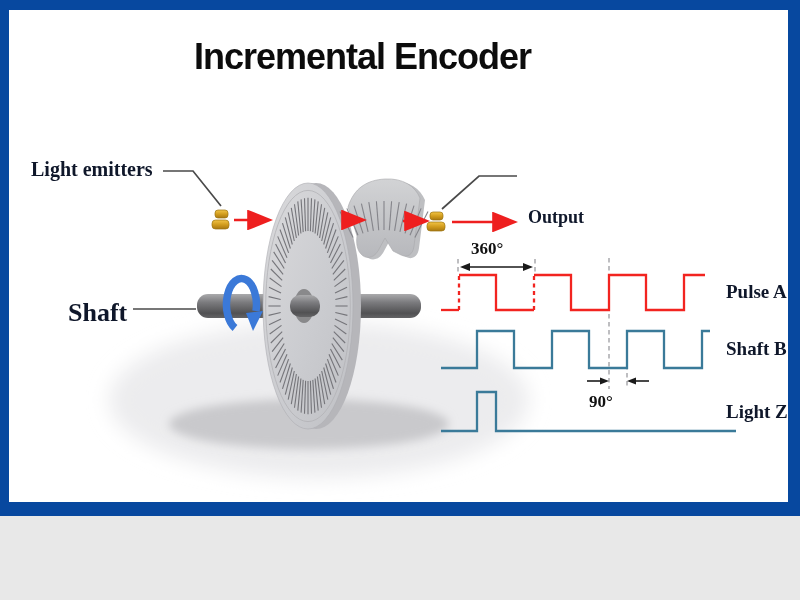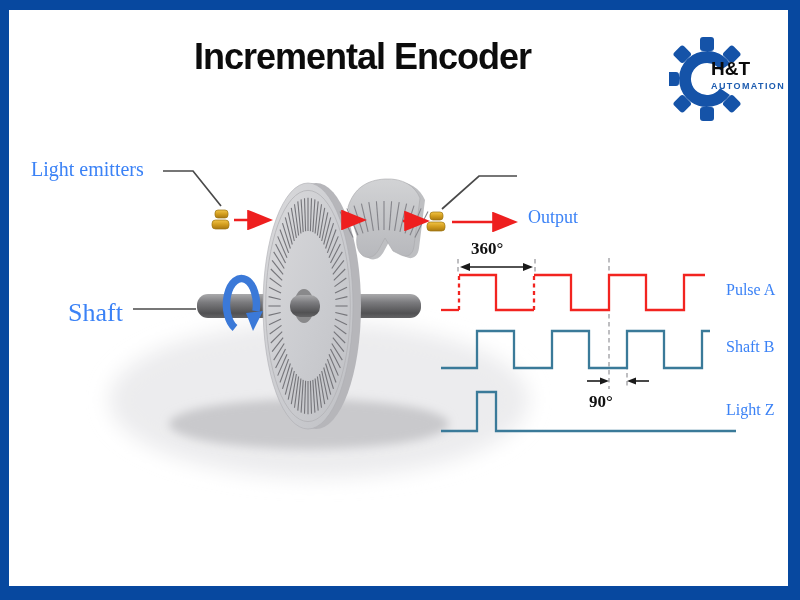--- a/index.html
+++ b/index.html
@@ -1,36 +1,36 @@
 <!DOCTYPE html>
 <html><head>
 <meta charset="utf-8">
 <style>
   html,body{margin:0;padding:0;background:#e8e8e8;}
   .frame{
-    position:relative; width:800px; height:600px; box-sizing:border-box;
+    position:relative; width:800px; height:516px; box-sizing:border-box;
     background:#ffffff;
     border-style:solid; border-color:#07489f;
     border-width:10px 12px 14px 9px;
     overflow:hidden;
     font-family:"Liberation Serif", serif;
   }
   .abs{position:absolute;}
   .title{
     left:0; right:0; top:26px; text-align:center;
     font-family:"Liberation Sans", sans-serif;
     font-weight:800; font-size:36px; letter-spacing:-1px; color:#0c0c0c;
     transform:translateX(-36px);
   }
-  .lbl{color:#3b82f6; font-weight:normal; white-space:nowrap;}
+  .lbl{color:#0f172a; font-weight:bold; white-space:nowrap;}
   .lbl-emitters{left:22px; top:148px; font-size:20px;}
   .lbl-detectors{left:522px; top:156px; font-size:20px;}
   .lbl-output{left:519px; top:197px; font-size:18px;}
   .lbl-shaft{left:59px; top:288px; font-size:26px;}
-  .lbl-pulse{font-size:16px; left:717px;text-align:center;}
+  .lbl-pulse{font-size:19px; left:717px;text-align:center;}
   .lbl-pulse-a{top:271px;}
   .lbl-pulse-b{top:328px;}
   .lbl-pulse-z{top:391px;}
   .lbl-deg{font-size:17px; font-weight:bold; color:#111;}
   .lbl-360{left:462px; top:229px; width:56px; }
   .lbl-90{left:580px; top:382px; width:56px; text-align:left;}
   
   .logo{left:660px; top:22px; width:126px; height:96px;}
   .logo-name{
     position:absolute; left:42px; top:26px;
@@ -56,38 +56,20 @@
   .blk{stroke:#1a1a1a; stroke-width:1.6; fill:none;}
   .blk-head{fill:#1a1a1a; stroke:none;}
 </style>
 </head>
 <body>
 
 <div class="frame">
 
   <div class="abs title">Incremental Encoder</div>
 
-  <div class="abs logo">
-    <svg width="126" height="96" viewBox="0 0 126 96">
-      <g fill="#1553a8">
-        <g>
-          <rect x="31" y="5" width="14" height="14" rx="3"></rect>
-          <rect x="31" y="5" width="14" height="14" rx="3" transform="rotate(45 38 47)"></rect>
-          <rect x="31" y="5" width="14" height="14" rx="3" transform="rotate(-45 38 47)"></rect>
-          <rect x="31" y="5" width="14" height="14" rx="3" transform="rotate(-90 38 47)"></rect>
-          <rect x="31" y="5" width="14" height="14" rx="3" transform="rotate(135 38 47)"></rect>
-          <rect x="31" y="5" width="14" height="14" rx="3" transform="rotate(-135 38 47)"></rect>
-          <rect x="31" y="5" width="14" height="14" rx="3" transform="rotate(180 38 47)"></rect>
-        </g>
-        <circle cx="38" cy="47" r="22" fill="none" stroke="#1553a8" stroke-width="12" stroke-dasharray="111.3 26.9" transform="rotate(35 38 47)"></circle>
-      </g>
-    </svg>
-    <div class="logo-name">H&amp;T</div>
-    <div class="logo-tag">AUTOMATION</div>
-  </div>
 
   <svg id="scene" class="abs" width="779" height="576" viewBox="0 0 779 576">
     <defs>
       <linearGradient id="shaftGrad" x1="0" y1="0" x2="0" y2="1">
         <stop offset="0" stop-color="#aaaaac"></stop>
         <stop offset="0.35" stop-color="#7b7b7e"></stop>
         <stop offset="0.8" stop-color="#515153"></stop>
         <stop offset="1" stop-color="#636365"></stop>
       </linearGradient>
       <linearGradient id="discGrad" x1="0" y1="0" x2="1" y2="1">

